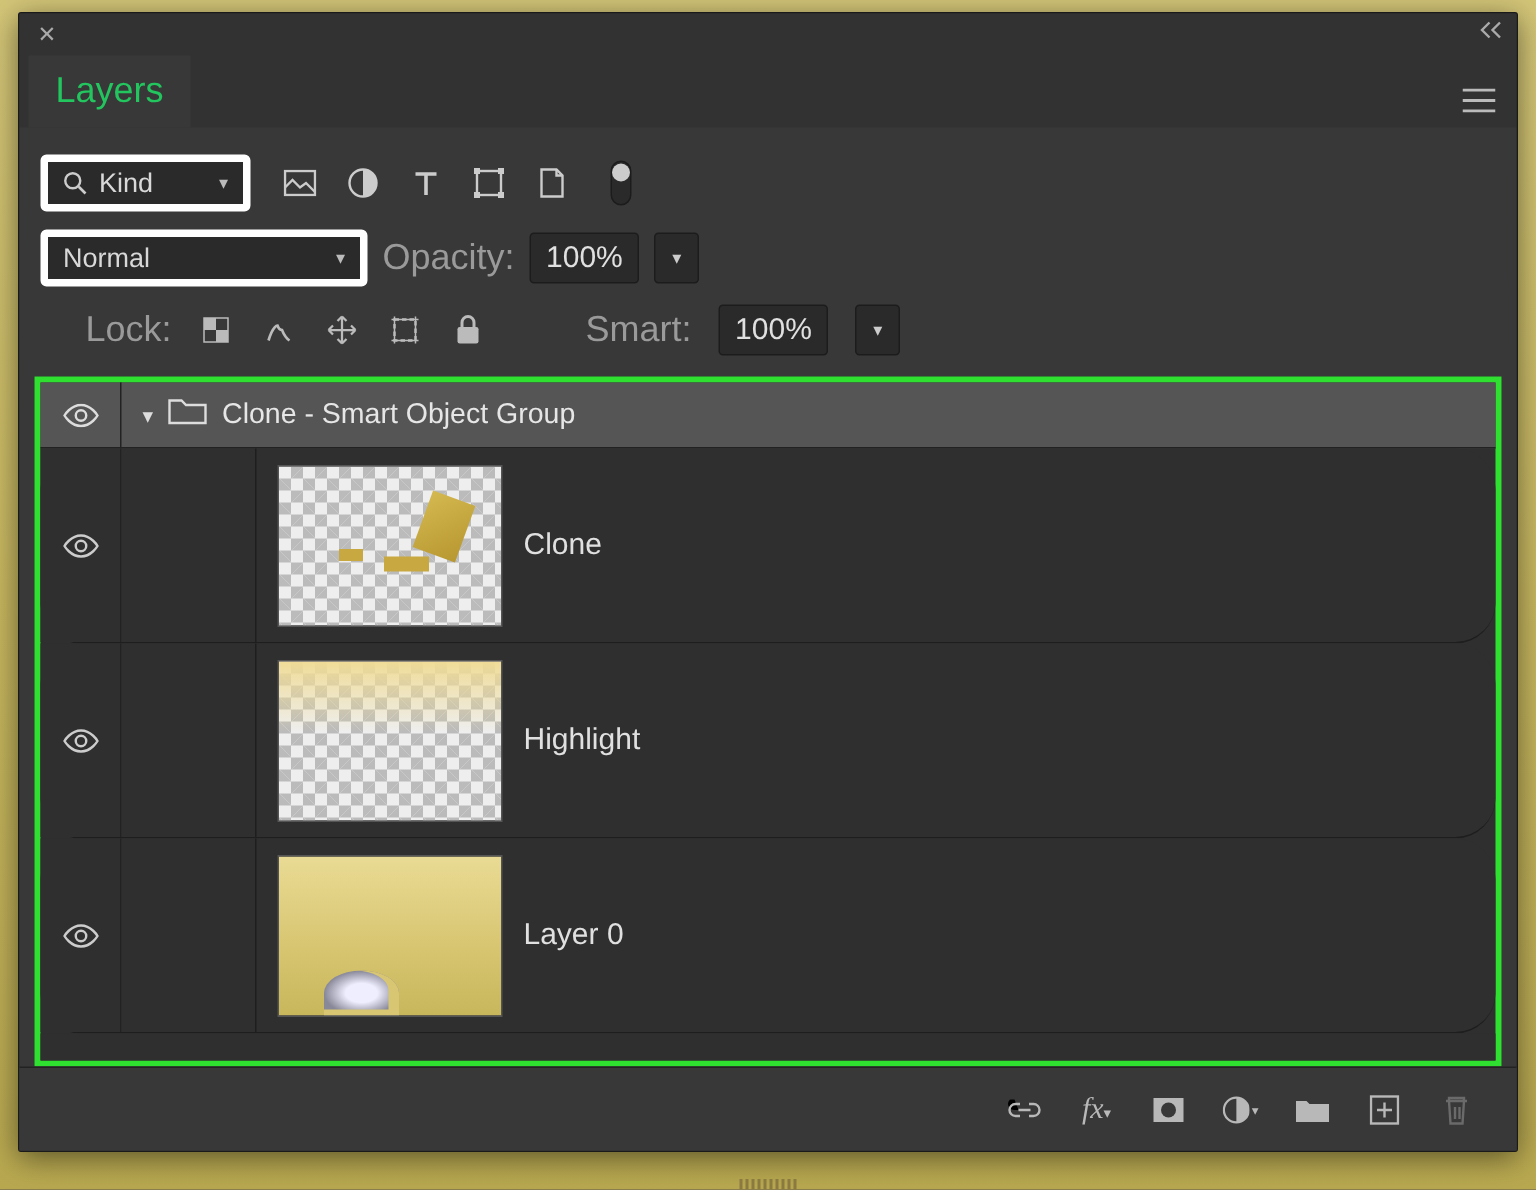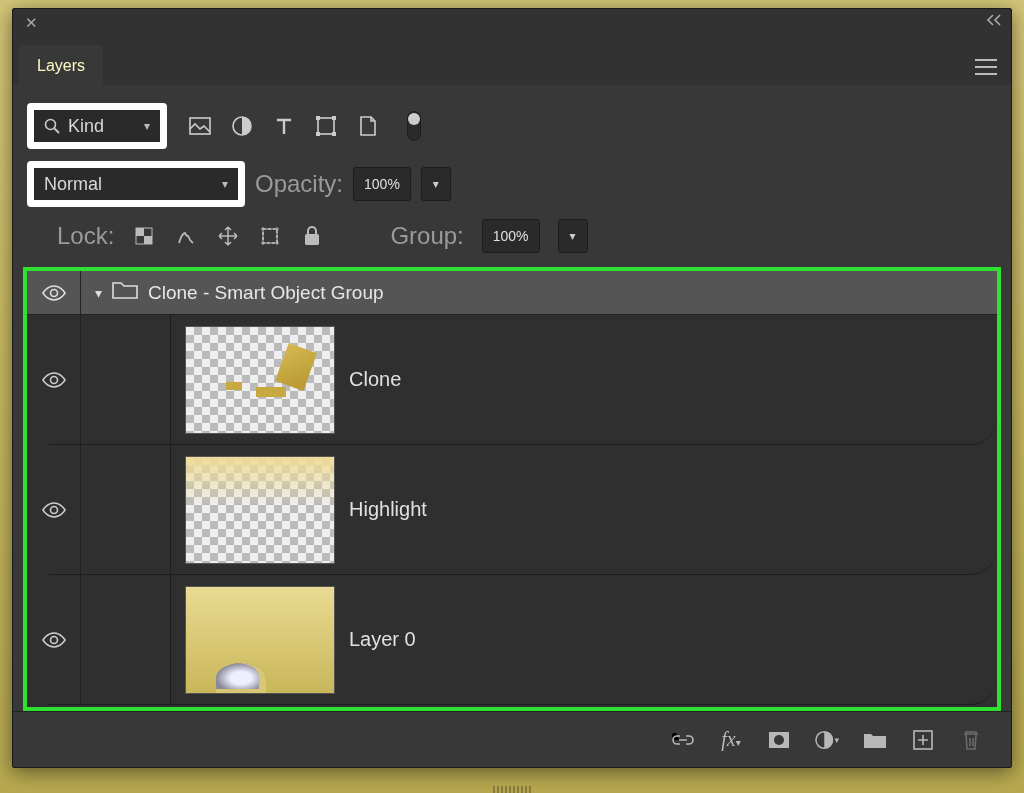--- a/index.html
+++ b/index.html
@@ -56,22 +56,22 @@
   .tabbar {
     height: 48px;
     display: flex;
     align-items: flex-end;
     background: #323232;
     padding-left: 6px;
   }
   .tab {
     background: #383838;
     padding: 12px 18px 10px 18px;
-    font-size: 16px;
-    color: #fef9c3;
+    font-size: 24px;
+    color: #22c55e;
     border-top-left-radius: 3px;
     border-top-right-radius: 3px;
     text-align: center;
   }
   .hamburger {
     margin-left: auto;
     margin-right: 14px;
     margin-bottom: 10px;
     color: #bbb;
   }
@@ -86,40 +86,40 @@
   .row {
     display: flex;
     align-items: center;
     padding: 6px 14px;
     gap: 10px;
   }
   .dropdown {
     display: flex;
     align-items: center;
     background: #2a2a2a;
-    border: 7px solid #ffffff;
+    border: 5px solid #ffffff;
     border-radius: 4px;
     height: 38px;
-    padding: 16px 10px;
+    padding: 4px 10px;
     color: #d8d8d8;
     font-size: 18px;
   }
   .dropdown .chev { margin-left: auto; font-size: 12px; color:#bbb; }
   .kind-dd { width: 140px; gap:8px;}
   .seg-icons { display:flex; gap: 20px; margin-left: 12px; align-items:center;}
   .seg-icons .ico { width:22px; height:22px; display:flex; align-items:center; justify-content:center; color:#ccc;}
   .toggle {
     width: 14px; height: 30px; background:#2a2a2a; border:1px solid #1c1c1c; border-radius:8px;
     position:relative; margin-left:8px;
   }
   .toggle::before{ content:""; position:absolute; top:1px; left:0px; width:12px;height:12px;border-radius:50%;background:#ccc;}
   .label { color:#9a9a9a; font-size:24px;}
   .valbox {
     background:#2a2a2a; border:1px solid #1c1c1c; border-radius:3px;
-    height:34px; display:flex; align-items:center; padding:0 10px; font-size:14px; color:#e0e0e0;
+    height:34px; display:flex; align-items:center; padding:0 10px; font-size:20px; color:#e0e0e0;
   }
   .chevbtn {
     background:#2a2a2a; border:1px solid #1c1c1c; border-radius:3px;
     width:30px; height:34px; display:flex; align-items:center; justify-content:center; font-size:12px;color:#ccc;
   }
   .lockrow .ico { width:24px; height:24px; display:flex; align-items:center; justify-content:center; color:#bbb;}
   .lockrow { gap:18px;padding-left:44px; }
 
   .layers-area {
     flex:1;
@@ -319,21 +319,21 @@
             <line x1="18" y1="2" x2="18" y2="20" stroke="#bbb"></line>
           </svg>
         </span>
       <span class="ico">
           <svg width="18" height="20" viewBox="0 0 18 20">
             <rect x="2" y="8" width="14" height="11" rx="1.5" fill="#bbb"></rect>
             <path d="M5 8V5a4 4 0 0 1 8 0v3" stroke="#bbb" stroke-width="2" fill="none"></path>
           </svg>
         </span>
       <span style="width:30px"></span>
-      <span class="label">Group:</span>
+      <span class="label">Smart:</span>
       <div class="valbox">100%</div>
       <div class="chevbtn">▾</div>
     </div>
 
     <div class="layers-area">
       <div class="group-row">
         <div class="eye-col eye-col-dark">
           <svg width="24" height="16" viewBox="0 0 24 16">
               <path d="M1 8s4-7 11-7 11 7 11 7-4 7-11 7S1 8 1 8z" stroke="#ddd" stroke-width="1.6" fill="none"></path>
               <circle cx="12" cy="8" r="3.5" stroke="#ddd" stroke-width="1.6" fill="none"></circle>

